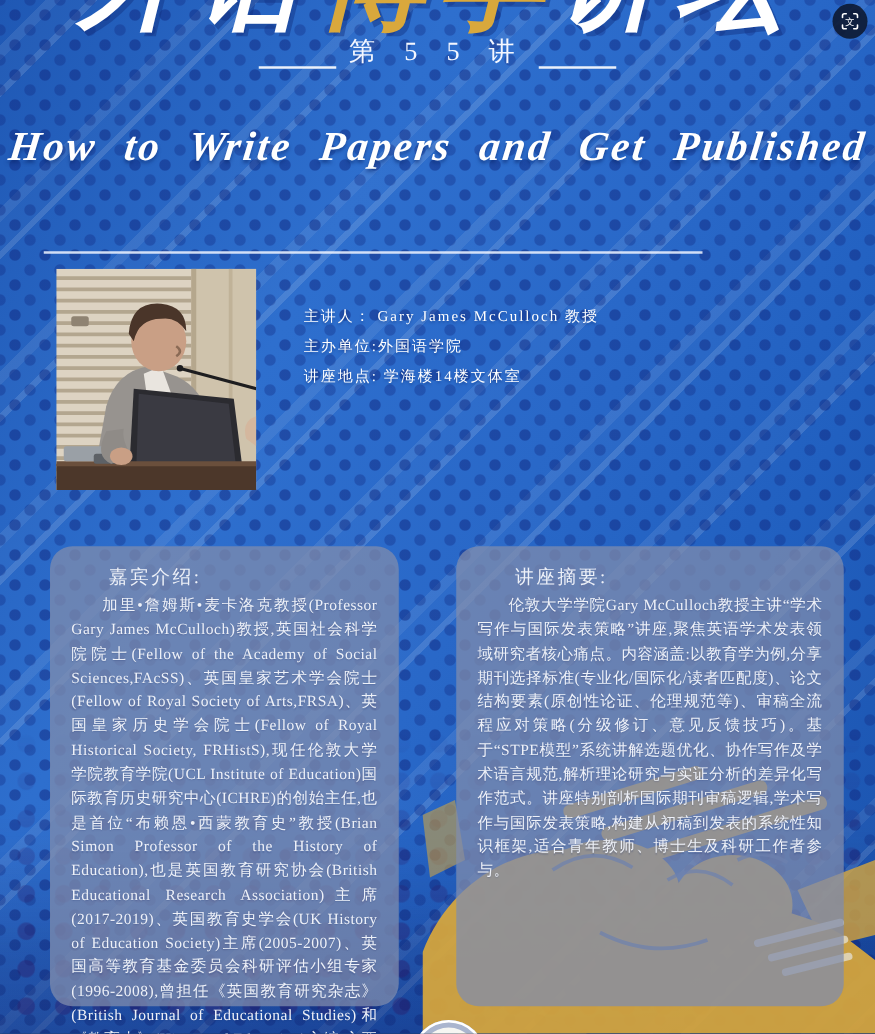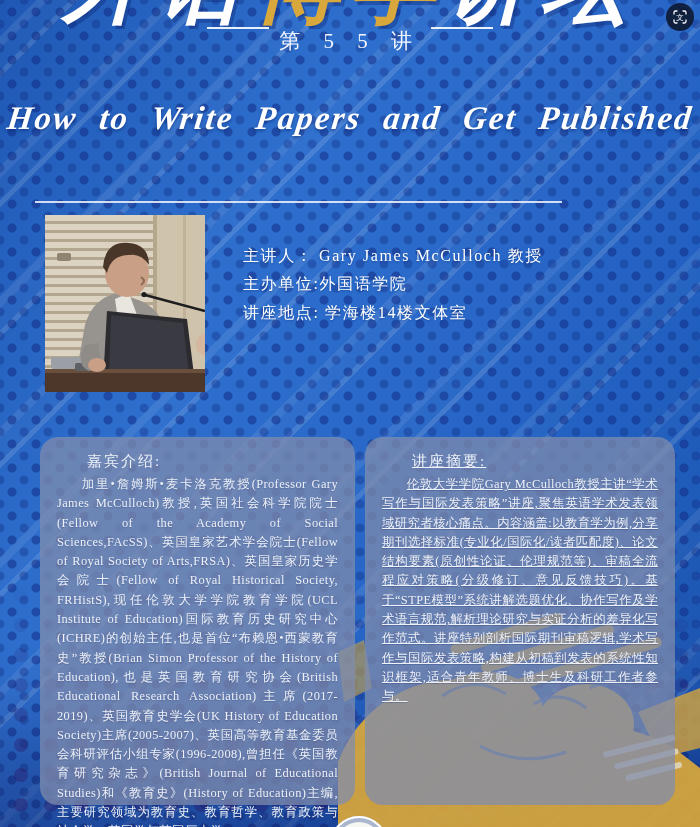--- a/index.html
+++ b/index.html
@@ -41,21 +41,21 @@
   .main-title {
     display:inline-block; font-size:86px; font-weight:bold; line-height:1;
     letter-spacing:10px; margin-top:-58px; color:#ffffff; white-space:nowrap;
     font-style:italic; text-shadow: 3px 4px 0 rgba(18,48,128,0.45);
   }
   .main-title .gold { color:#D9A83C; }
 
   
   .session-row {
     position:absolute; top:27px; left:0; right:0; z-index:3;
-    display:flex; align-items:flex-start; justify-content:center; gap:10px;
+    display:flex; align-items:flex-end; justify-content:center; gap:10px;
     color:#f4f7ff;
   }
   .session-line { width:62px; height:2px; background:rgba(255,255,255,0.9); }
   .session-text { font-size:21px; letter-spacing:9px; font-weight:500; }
 
   
   .english-title {
     position:absolute; top:100px; left:0; right:0; z-index:3;
     text-align:center; color:#ffffff;
     font-size:33px; font-weight:bold; font-style:italic;
@@ -68,34 +68,34 @@
     position:absolute; top:201px; left:35px; width:527px; height:2px;
     background:rgba(240,245,255,0.85); z-index:3;
   }
 
   
   .photo { position:absolute; left:45px; top:215px; width:160px; height:177px; z-index:3; }
 
   
   .info {
     position:absolute; left:243px; top:247px; width:445px; z-index:3;
-    color:#ffffff; font-size:16px; letter-spacing:1.6px;
+    color:#ffffff; font-size:12px; letter-spacing:1.6px;
   }
   .info-line { margin-bottom:10px; line-height:1.15;
     text-shadow:0 1px 2px rgba(10,40,110,0.4); }
 
   
   .panel {
     position:absolute; top:437px; height:368px; z-index:2;
     background: rgba(128,140,173,0.74);
     border-radius:18px; padding:15px 17px 14px 17px;
     color:#eef1f8;
   }
-  .panel-left  { left:40px;  width:315px; }
-  .panel-right { left:365px; width:310px;text-decoration:underline; }
+  .panel-left  { left:40px;  width:279px; }
+  .panel-right { left:365px; width:310px; }
   .panel-title { font-size:15px; letter-spacing:2px; text-indent:2em; margin-bottom:4px; }
   .panel-body  {
     font-size:12.4px; line-height:19.3px; letter-spacing:0.4px;
     text-align:justify; text-indent:2em;
     text-shadow:0 1px 1px rgba(30,50,110,0.25);
   }
 
   
   .gold-art { position:absolute; left:338px; top:592px; width:362px; height:235px; z-index:1; opacity:0.92; }
 

